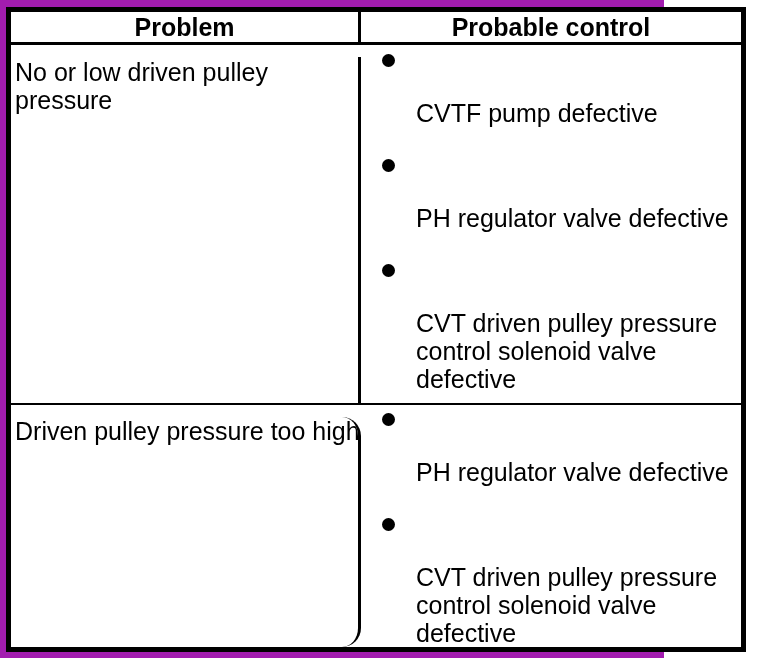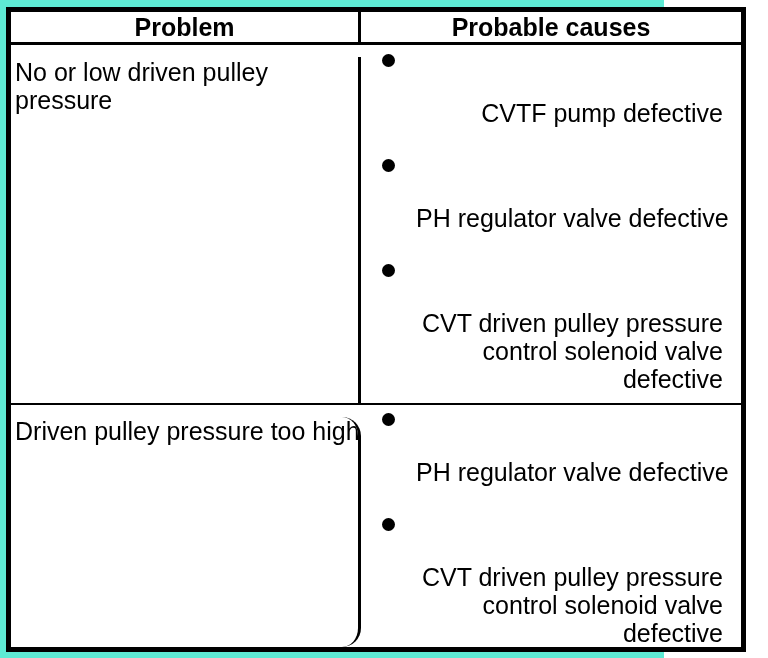--- a/index.html
+++ b/index.html
@@ -3,21 +3,21 @@
 <meta charset="utf-8">
 <style>
   * { margin: 0; padding: 0; box-sizing: border-box; }
   html, body {
     width: 768px; height: 658px;
     background: #ffffff;
     overflow: hidden;
     font-family: "Liberation Sans", "DejaVu Sans", sans-serif;
     color: #000000;
   }
-  .page { position: relative; width: 664px; height: 658px; background: #5eead4; }
+  .page { position: relative; width: 664px; height: 658px; background: #a21caf; }
 
   .trouble-table {
     position: absolute;
     left: 6px; top: 7px;
     width: 740px; height: 645px;
     border: 5px solid #000000;
     display: flex;
     flex-direction: column;
     background: #ffffff;
   }
@@ -76,32 +76,31 @@
     display: block;
     width: 13px; height: 13px;
     border-radius: 50%;
     background: #000000;
   }
   .cause-text {
     margin: 25px 18px 24px 55px;
     font-size: 25px;
     line-height: 28px;
     white-space: pre;
-    text-align: right;
   }
 </style>
 </head>
 <body>
 
 <div class="page">
   <div class="trouble-table">
 
     <div class="header-row">
       <div class="col-problem header-cell">Problem</div>
-      <div class="col-causes header-cell">Probable causes</div>
+      <div class="col-causes header-cell">Probable control</div>
     </div>
 
     <div class="body-row first">
       <div class="col-problem problem-cell">No or low driven pulley
 pressure</div>
       <div class="col-causes causes-cell">
 
         <div class="cause-item">
           <div class="bullet-line">
             <span class="bullet"></span>

